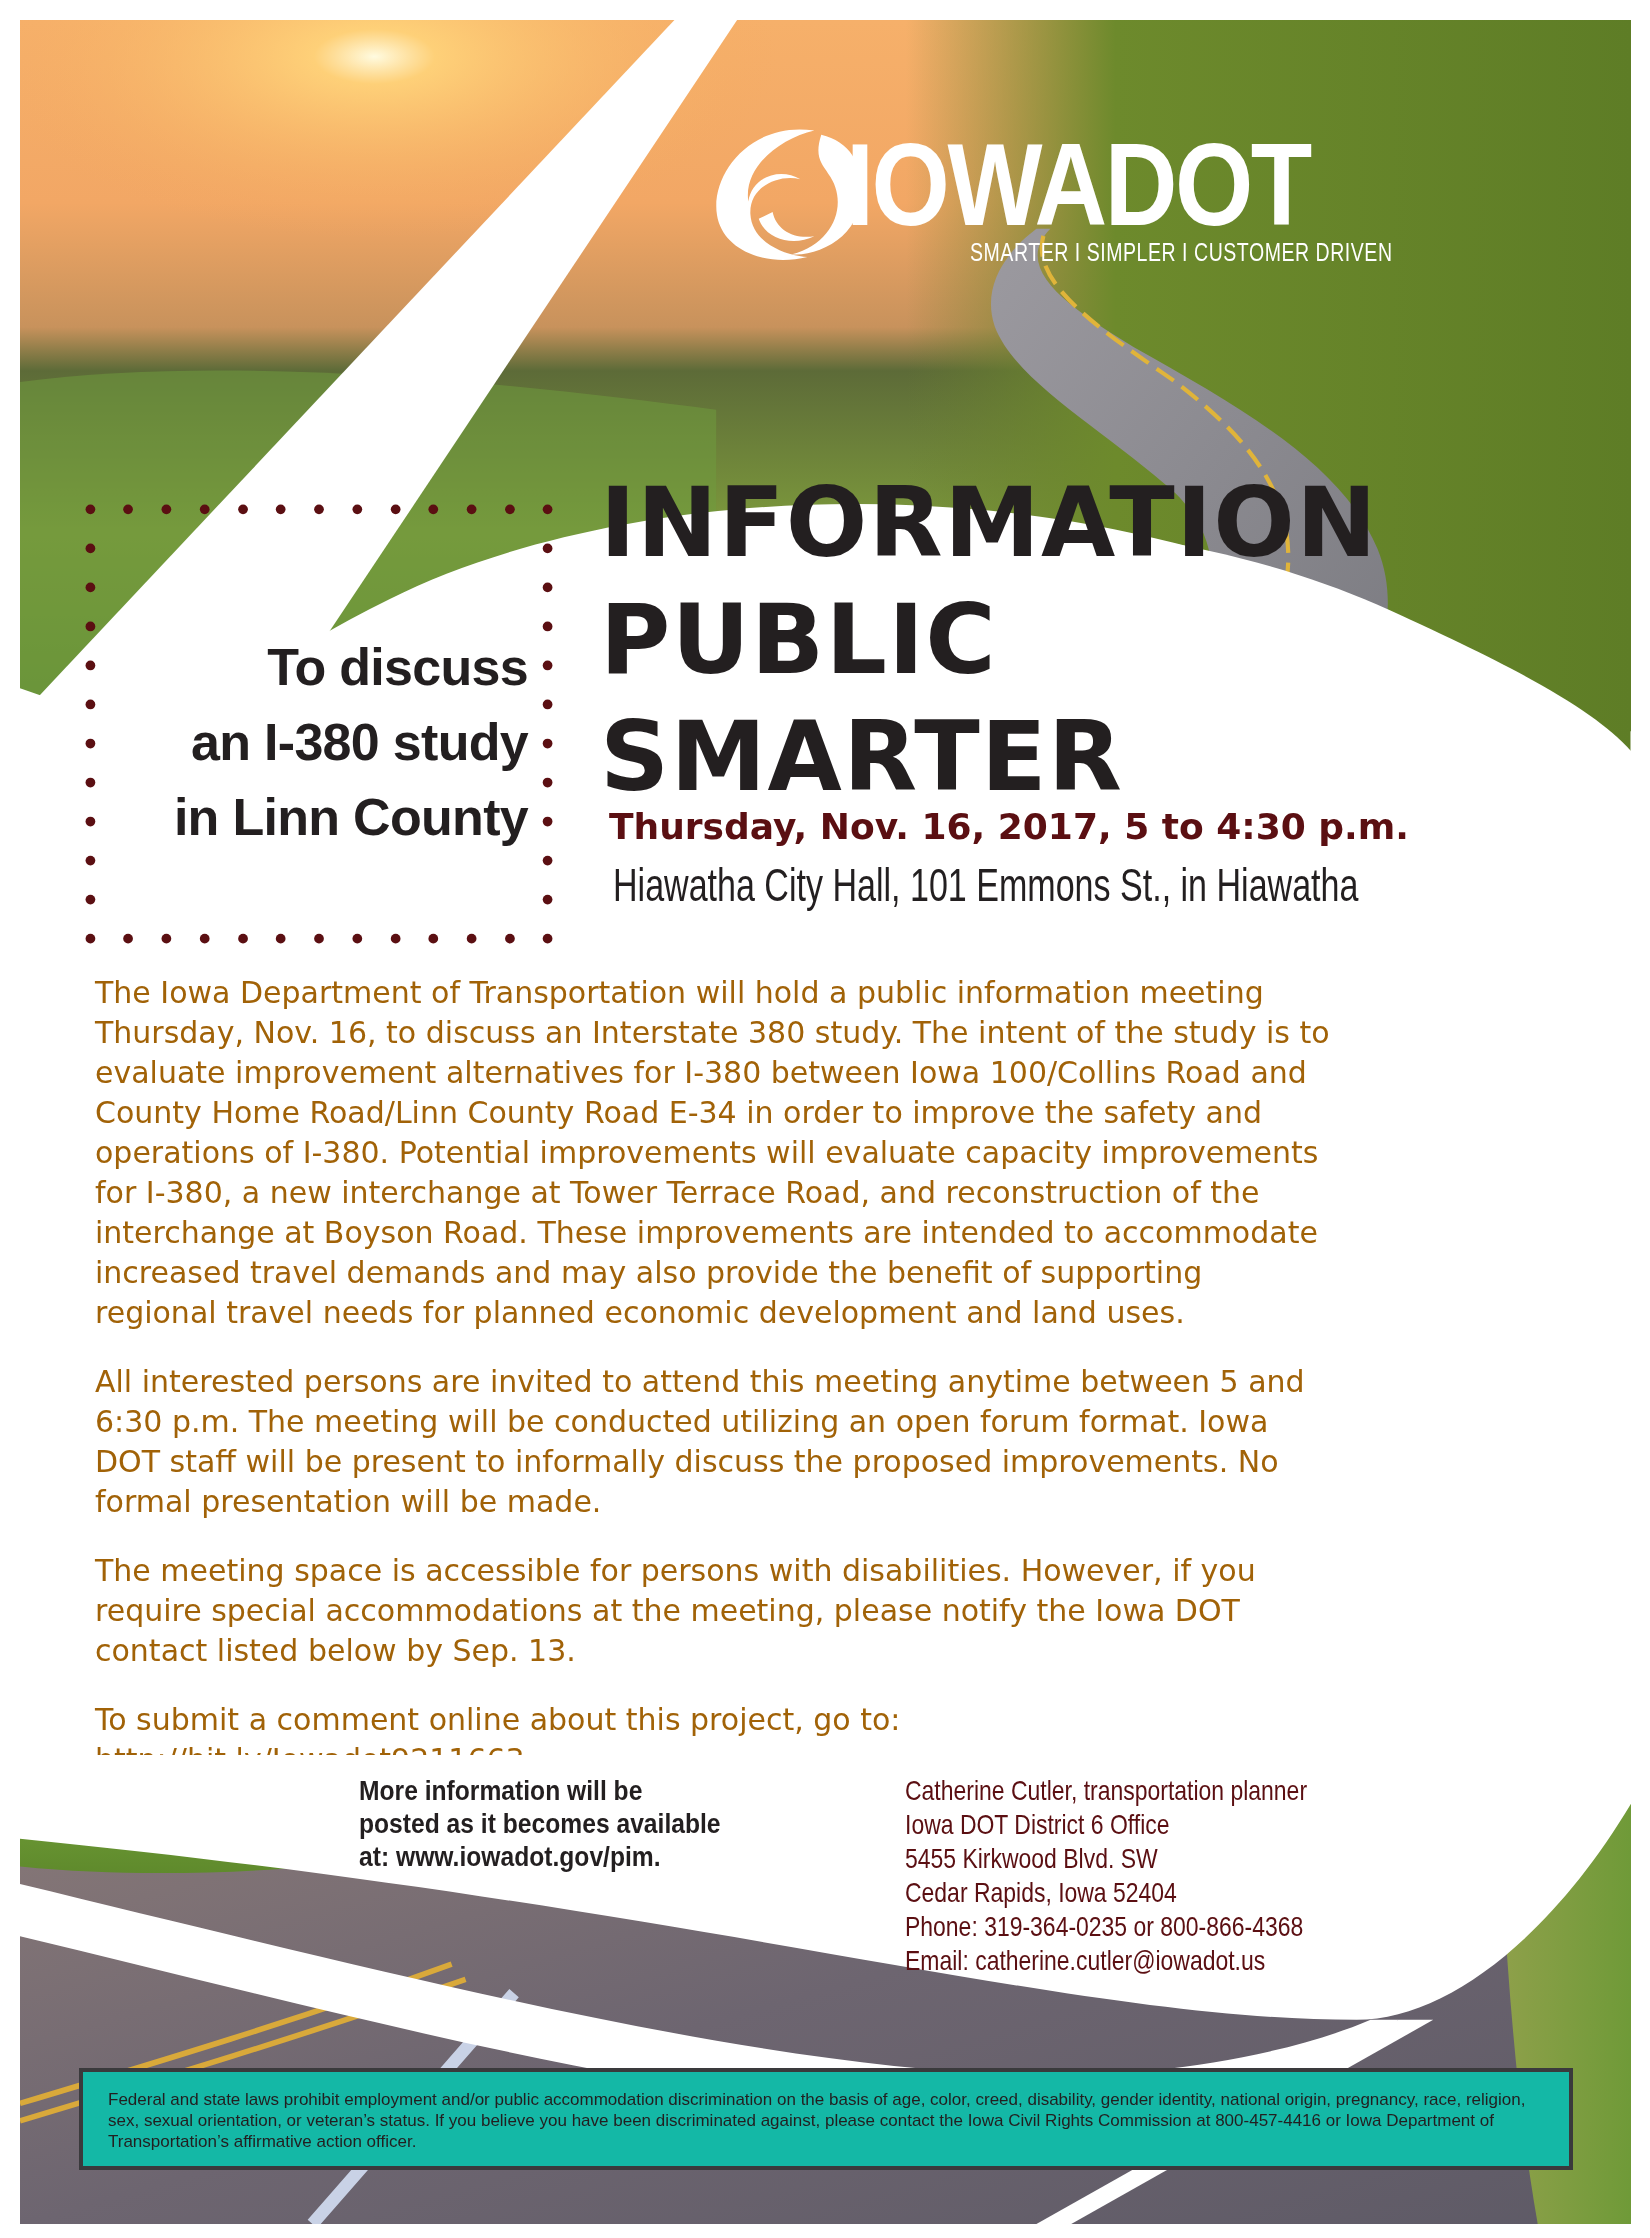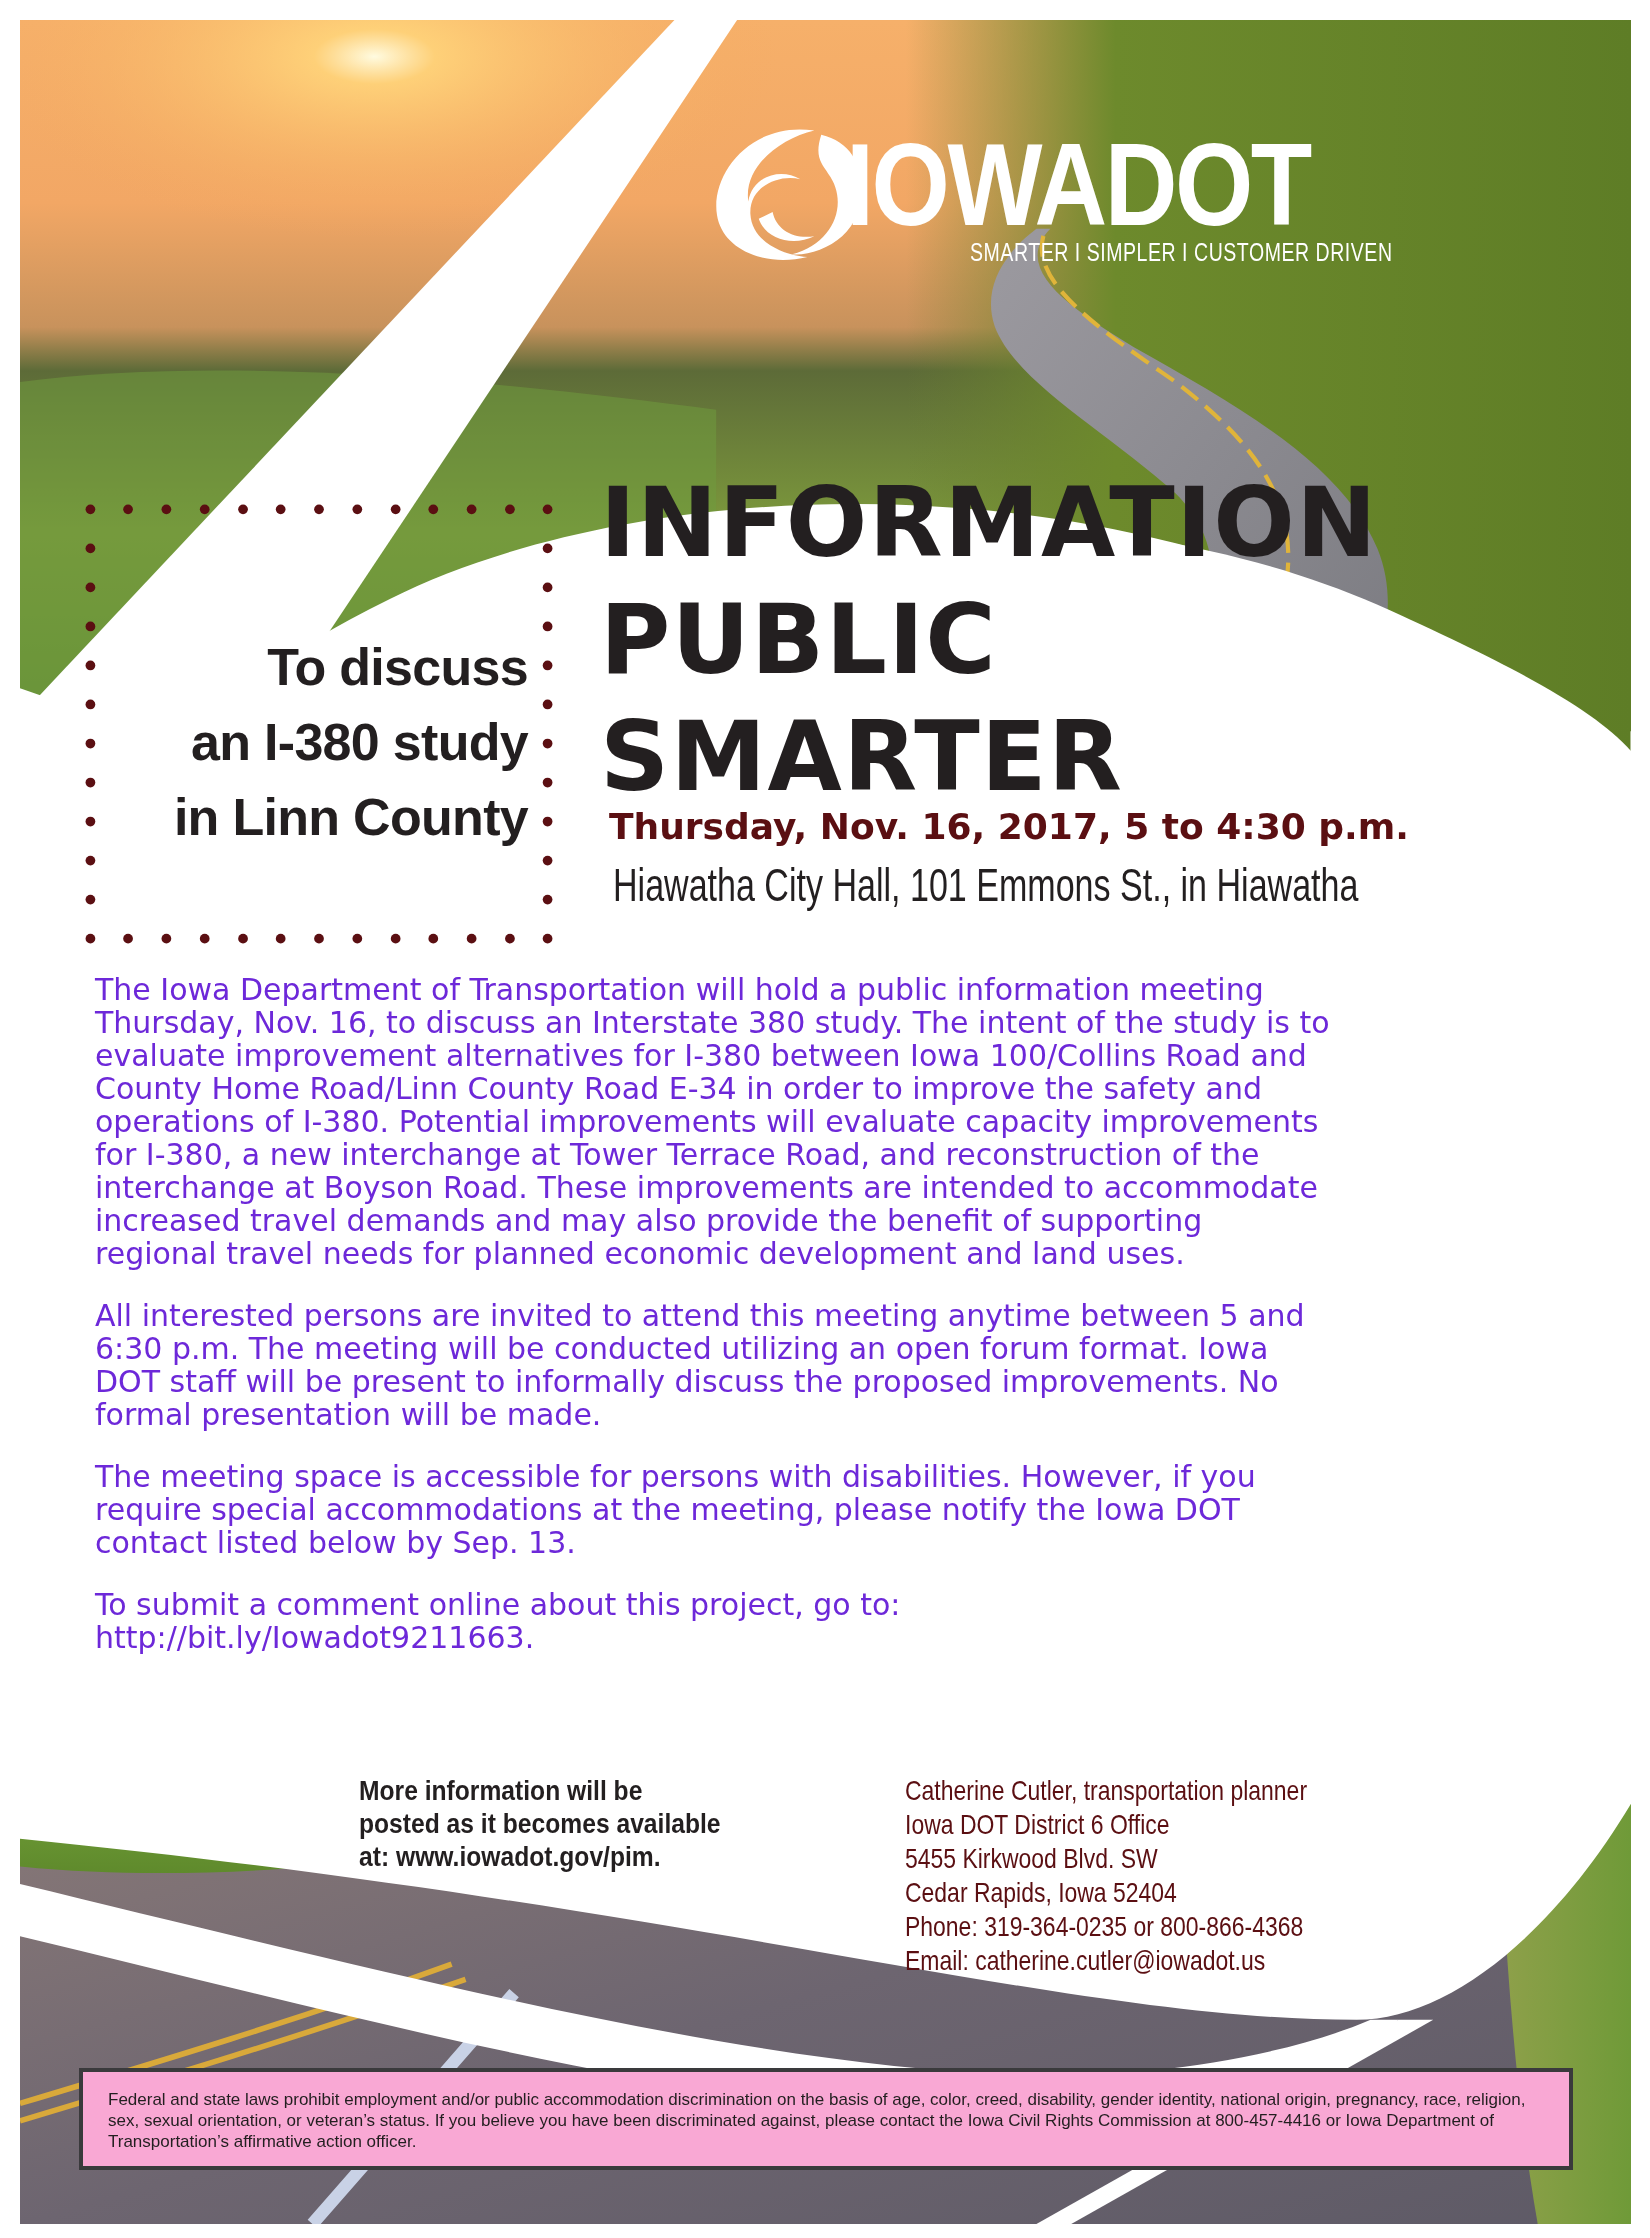--- a/index.html
+++ b/index.html
@@ -21,35 +21,35 @@
   .dotted-text { position: absolute; left: 28px; top: 129px; width: 418px; text-align: right; font-weight: bold; font-size: 52px; line-height: 75px; color: #231f20; letter-spacing: -0.7px; }
 
   
   .title { position: absolute; left: 600px; top: 465px; font-family: "DejaVu Sans", sans-serif; font-weight: bold; font-size: 96px; line-height: 117px; color: #231f20; letter-spacing: 1.4px; }
   .title div { white-space: nowrap; }
 
   .date { position: absolute; left: 609px; top: 806px; font-family: "DejaVu Sans", sans-serif; font-weight: bold; font-size: 36px; color: #5b0f12; white-space: nowrap; letter-spacing: 0px; }
   .location { position: absolute; left: 613px; top: 858px; font-family: "Liberation Sans", sans-serif; font-size: 46px; color: #231f20; white-space: nowrap; transform: scaleX(0.74); transform-origin: left top; }
 
   
-  .body-text { position: absolute; left: 95px; top: 973px; width: 1469px; font-family: "DejaVu Sans", sans-serif; font-size: 30px; line-height: 33px; color: #6d28d9; }
+  .body-text { position: absolute; left: 95px; top: 973px; width: 1469px; font-family: "DejaVu Sans", sans-serif; font-size: 30px; line-height: 40px; color: #a16207; }
   .body-text p { margin: 0 0 29px 0; white-space: pre-line; }
 
   
   .bottom-photo { position: absolute; left: 19.5px; top: 1755px; width: 1611px; height: 469px; }
   .bottom-photo svg { width: 100%; height: 100%; display: block; }
 
   .more-info { position: absolute; left: 359px; top: 1774px; font-family: "Liberation Sans", sans-serif; font-weight: bold; font-size: 28px; line-height: 33px; color: #231f20; transform: scaleX(0.88); transform-origin: left top; }
   .more-info div { white-space: nowrap; }
 
   .contact { position: absolute; left: 905px; top: 1774px; font-family: "Liberation Sans", sans-serif; font-size: 28px; line-height: 34px; color: #5b0f12; transform: scaleX(0.82); transform-origin: left top; }
   .contact div { white-space: nowrap; }
 
   
-  .disclaimer { position: absolute; left: 79px; top: 2068px; width: 1494px; height: 102px; background: #f9a8d4; border: 4.9px solid #3a3a3c; box-sizing: border-box; }
+  .disclaimer { position: absolute; left: 79px; top: 2068px; width: 1494px; height: 102px; background: #14b8a6; border: 4.9px solid #3a3a3c; box-sizing: border-box; }
   .disclaimer-text { position: absolute; left: 25px; top: 16.7px; width: 1448px; font-family: "Liberation Sans", sans-serif; font-size: 17px; line-height: 21px; color: #231f20; }
 </style>
 </head>
 <body>
 
 <div class="top-photo">
   <svg viewBox="0 0 2314 1050" preserveAspectRatio="none" xmlns="http://www.w3.org/2000/svg">
     <defs>
       <linearGradient id="sky" x1="0" y1="0" x2="0" y2="1">
         <stop offset="0" stop-color="#f6b06a"></stop>

